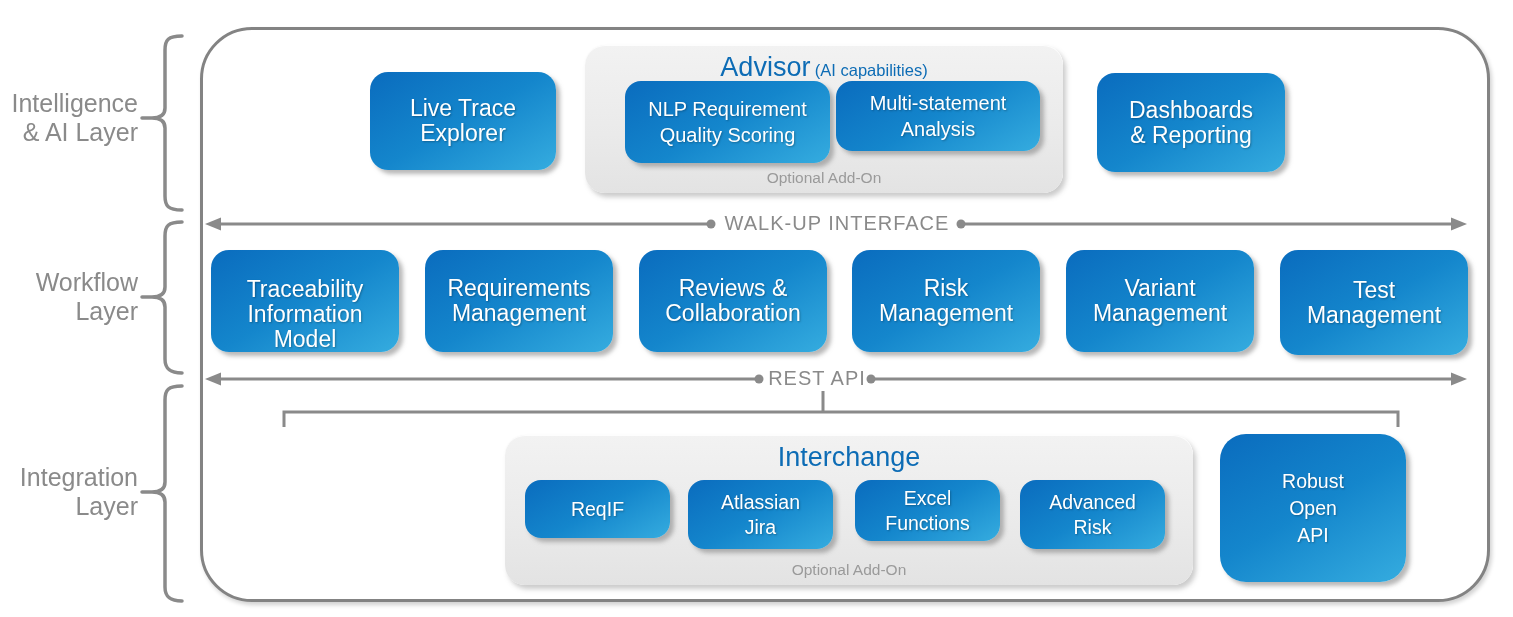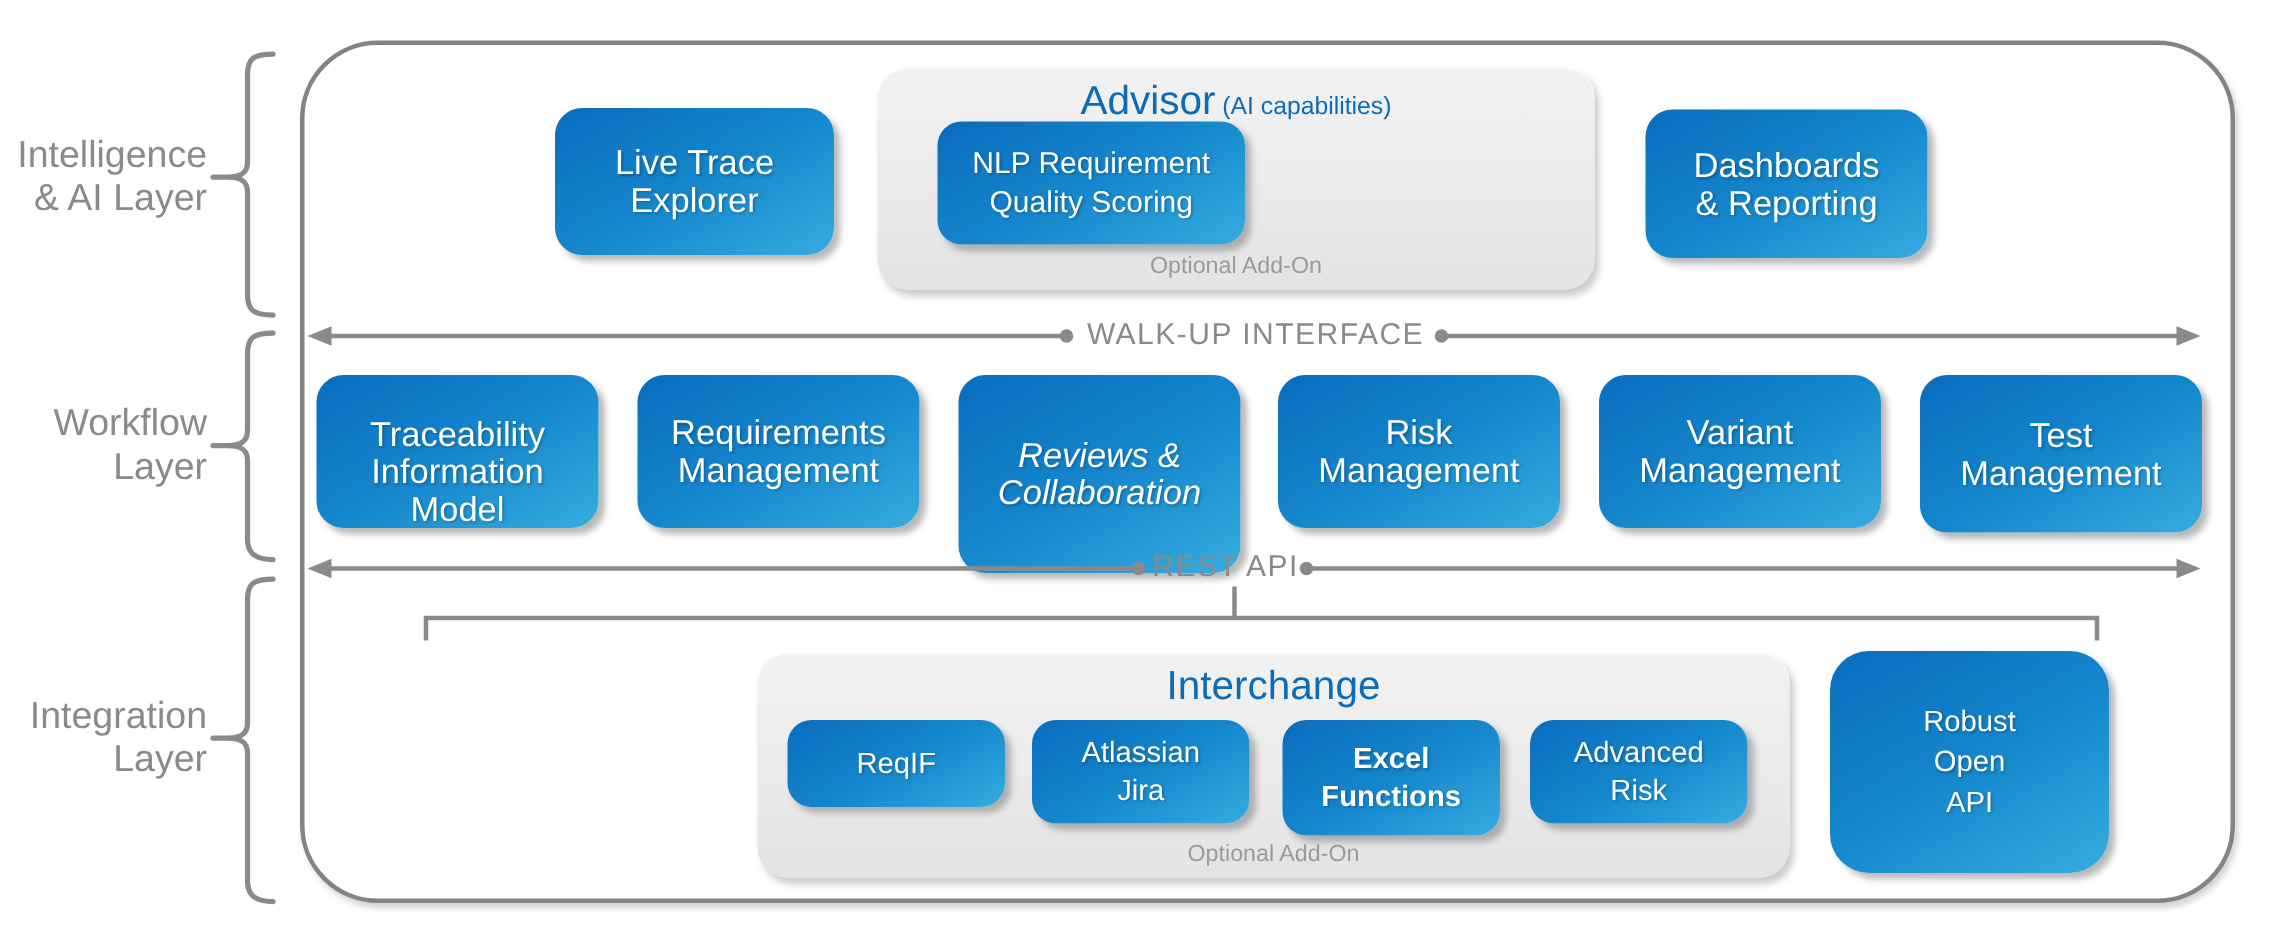--- a/index.html
+++ b/index.html
@@ -103,20 +103,26 @@
     <div class="panel-title">
       <span class="t1">Advisor</span>
       <span class="t2">(AI capabilities)</span>
     </div>
     <div class="box adv" style="left:40px;top:36px;width:205px;height:82px;">
       <div class="box-label">
         <span>NLP Requirement</span>
         <span>Quality Scoring</span>
       </div>
     </div>
+    <div class="box adv" style="left:251px;top:36px;width:204px;height:70px;">
+      <div class="box-label">
+        <span>Multi-statement</span>
+        <span>Analysis</span>
+      </div>
+    </div>
     <div class="panel-foot">Optional Add-On</div>
   </div>
 
   <div class="box" style="left:1097px;top:73px;width:188px;height:99px;">
     <div class="box-label">
       <span>Dashboards</span>
       <span>&amp; Reporting</span>
     </div>
   </div>
 
@@ -138,21 +144,21 @@
       <span>Information</span>
       <span>Model</span>
     </div>
   </div>
   <div class="box" style="left:425px;top:250px;width:188px;height:102px;">
     <div class="box-label">
       <span>Requirements</span>
       <span>Management</span>
     </div>
   </div>
-  <div class="box" style="left:639px;top:250px;width:188px;height:132px;font-style:italic;">
+  <div class="box" style="left:639px;top:250px;width:188px;height:102px;">
     <div class="box-label">
       <span>Reviews &amp;</span>
       <span>Collaboration</span>
     </div>
   </div>
   <div class="box" style="left:852px;top:250px;width:188px;height:102px;">
     <div class="box-label">
       <span>Risk</span>
       <span>Management</span>
     </div>
@@ -195,21 +201,21 @@
       <div class="box-label">
         <span>ReqIF</span>
       </div>
     </div>
     <div class="box intx" style="left:183px;top:45px;width:145px;height:69px;">
       <div class="box-label">
         <span>Atlassian</span>
         <span>Jira</span>
       </div>
     </div>
-    <div class="box intx" style="left:350px;top:45px;width:145px;height:77px;font-weight:bold;">
+    <div class="box intx" style="left:350px;top:45px;width:145px;height:61px;">
       <div class="box-label">
         <span>Excel</span>
         <span>Functions</span>
       </div>
     </div>
     <div class="box intx" style="left:515px;top:45px;width:145px;height:69px;">
       <div class="box-label">
         <span>Advanced</span>
         <span>Risk</span>
       </div>

